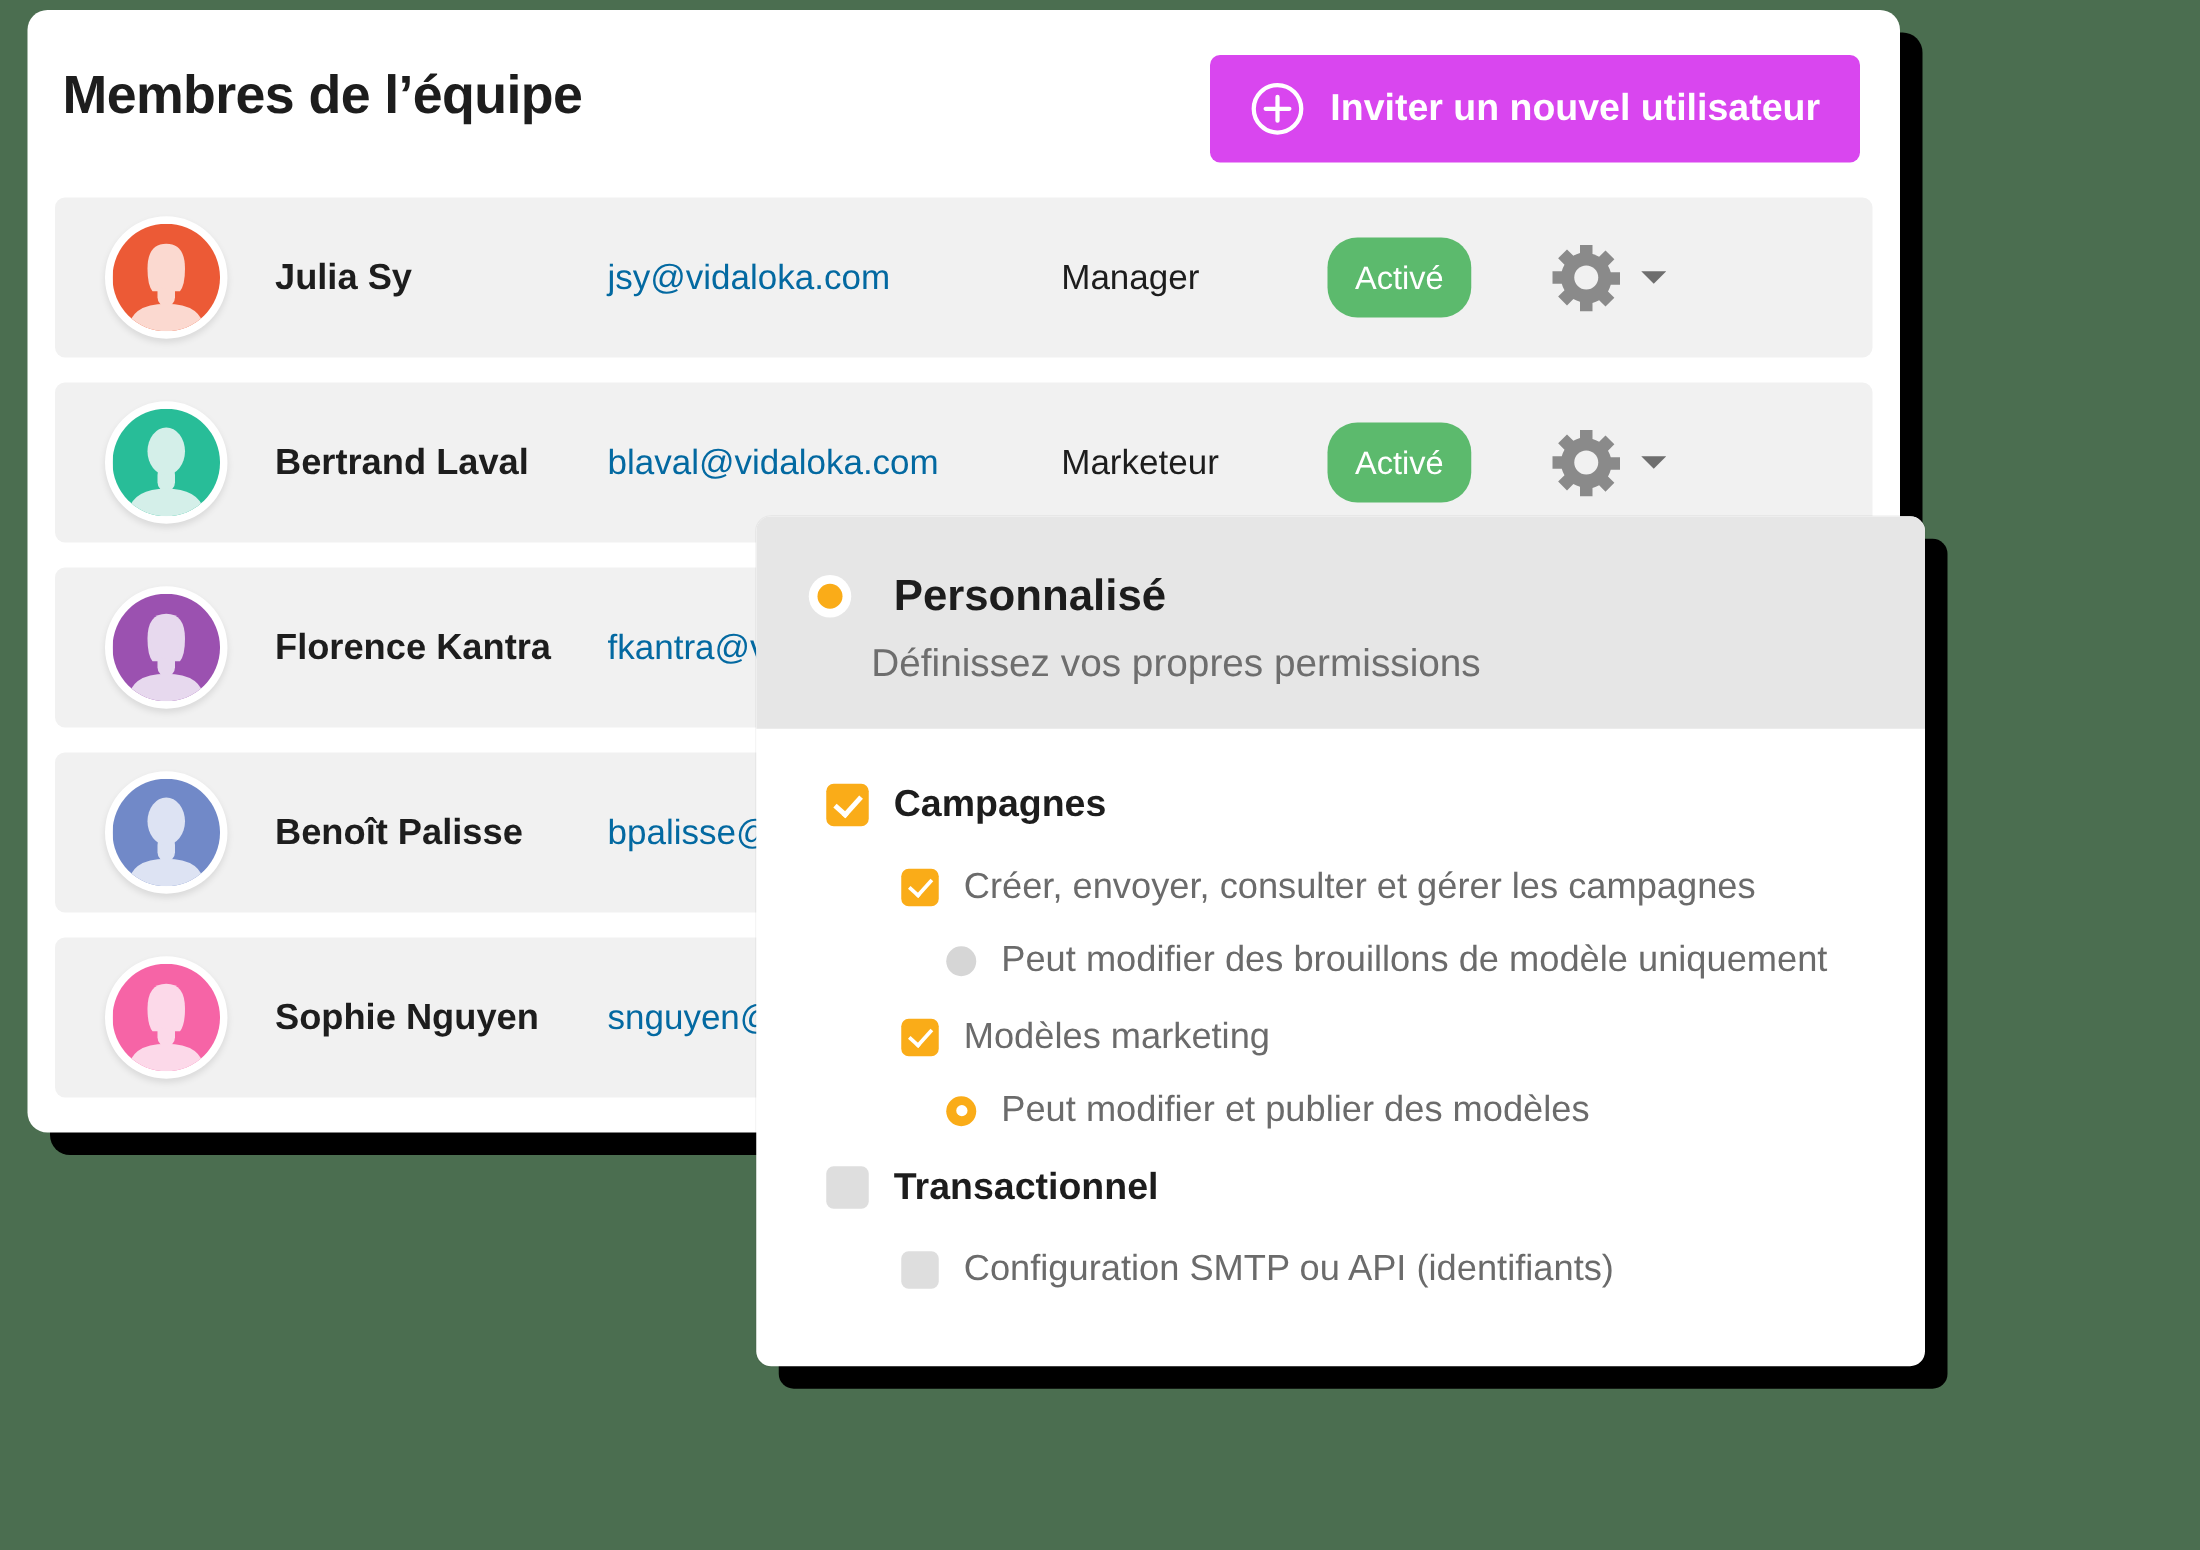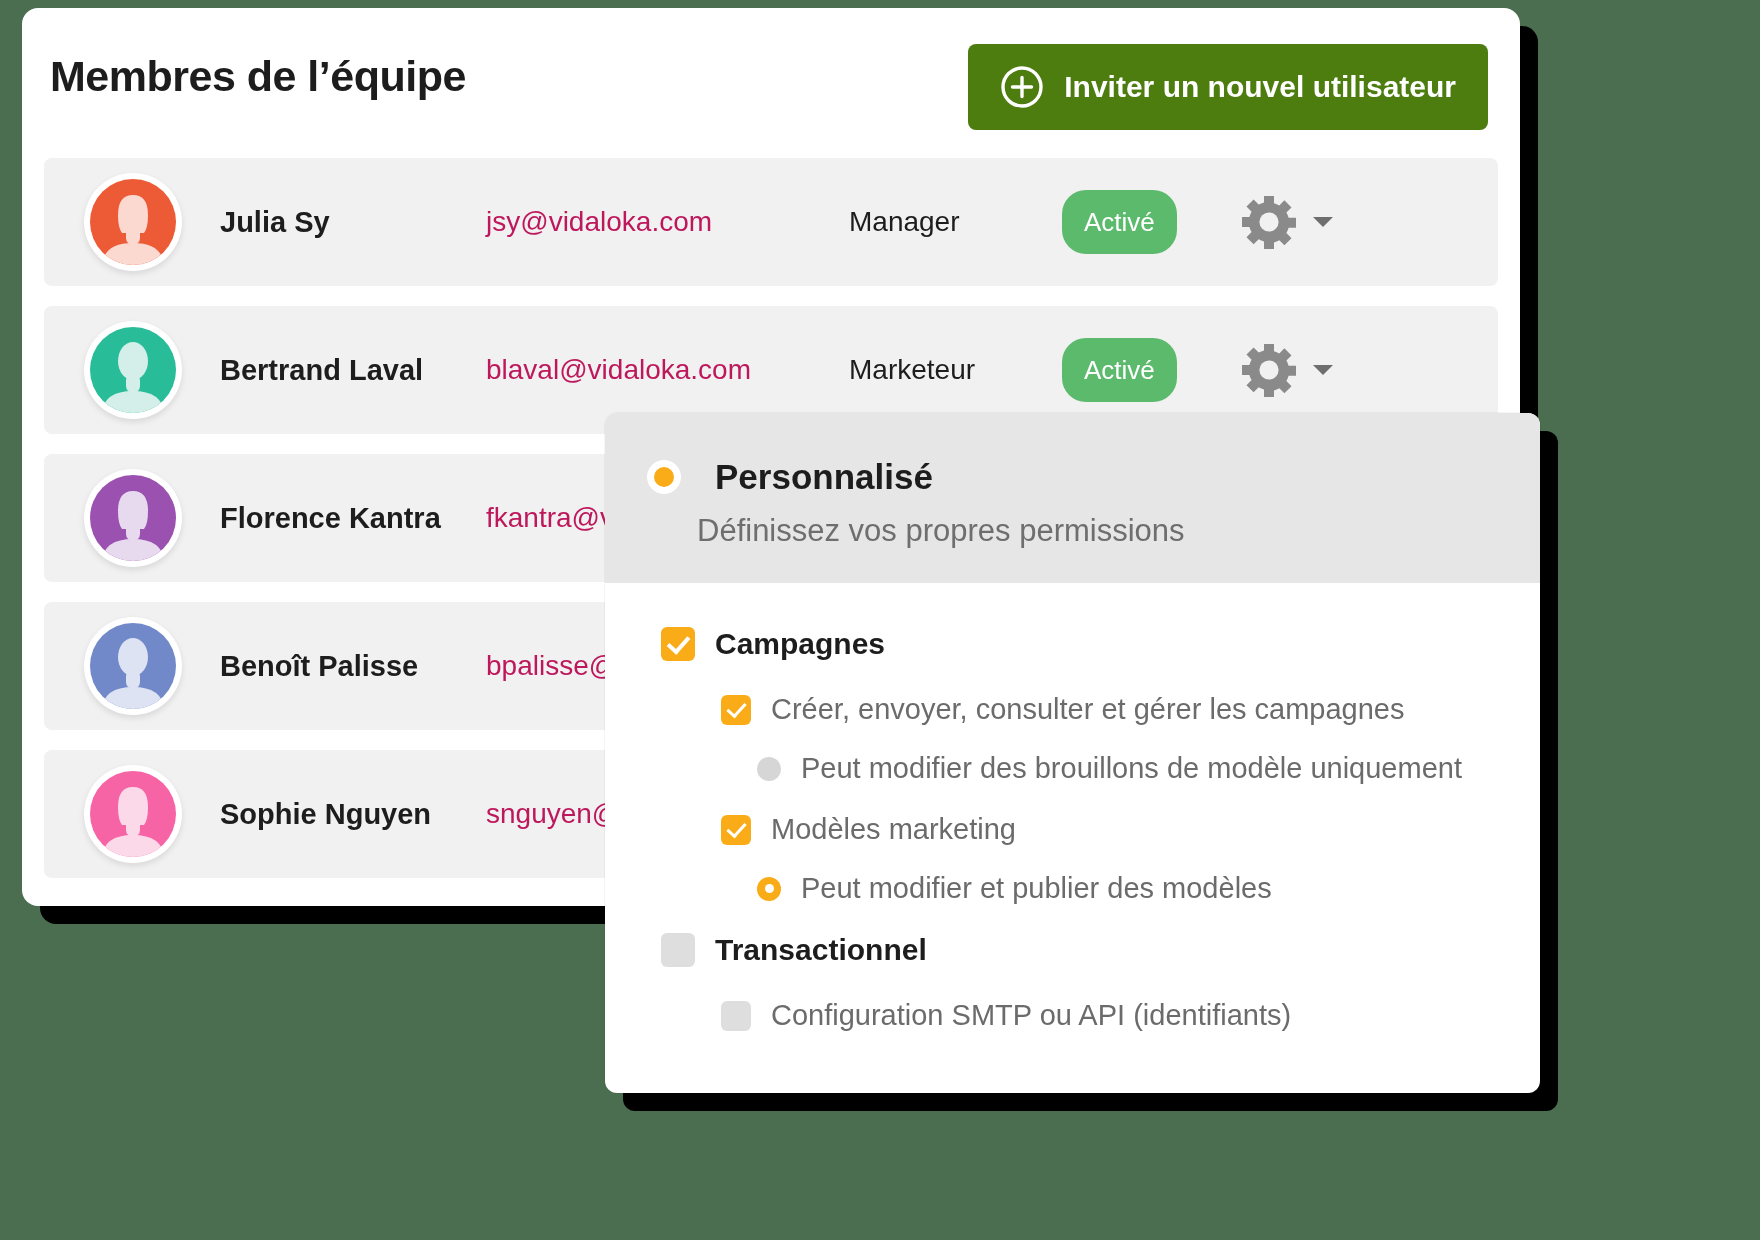--- a/index.html
+++ b/index.html
@@ -40,21 +40,21 @@
     font-weight: bold;
     color: #1d1d1d;
     letter-spacing: -0.5px;
     white-space: nowrap;
   }
   #invite-button {
     position: absolute;
     right: 32px;
     top: 36px;
     height: 86px;
-    background: #4d7c0f;
+    background: #d946ef;
     border: none;
     border-radius: 8px;
     display: flex;
     align-items: center;
     gap: 20px;
     padding: 0 32px;
     cursor: pointer;
     font-family: "Liberation Sans", sans-serif;
   }
   #invite-button .plus-ico {
@@ -113,21 +113,21 @@
     left: 176px;
     font-size: 29px;
     font-weight: bold;
     color: #1d1d1d;
     white-space: nowrap;
   }
   .member-email {
     position: absolute;
     left: 442px;
     font-size: 28px;
-    color: #be185d;
+    color: #0369a1;
     white-space: nowrap;
   }
   .member-role {
     position: absolute;
     left: 805px;
     font-size: 28px;
     color: #1d1d1d;
     white-space: nowrap;
   }
   .status-badge {

